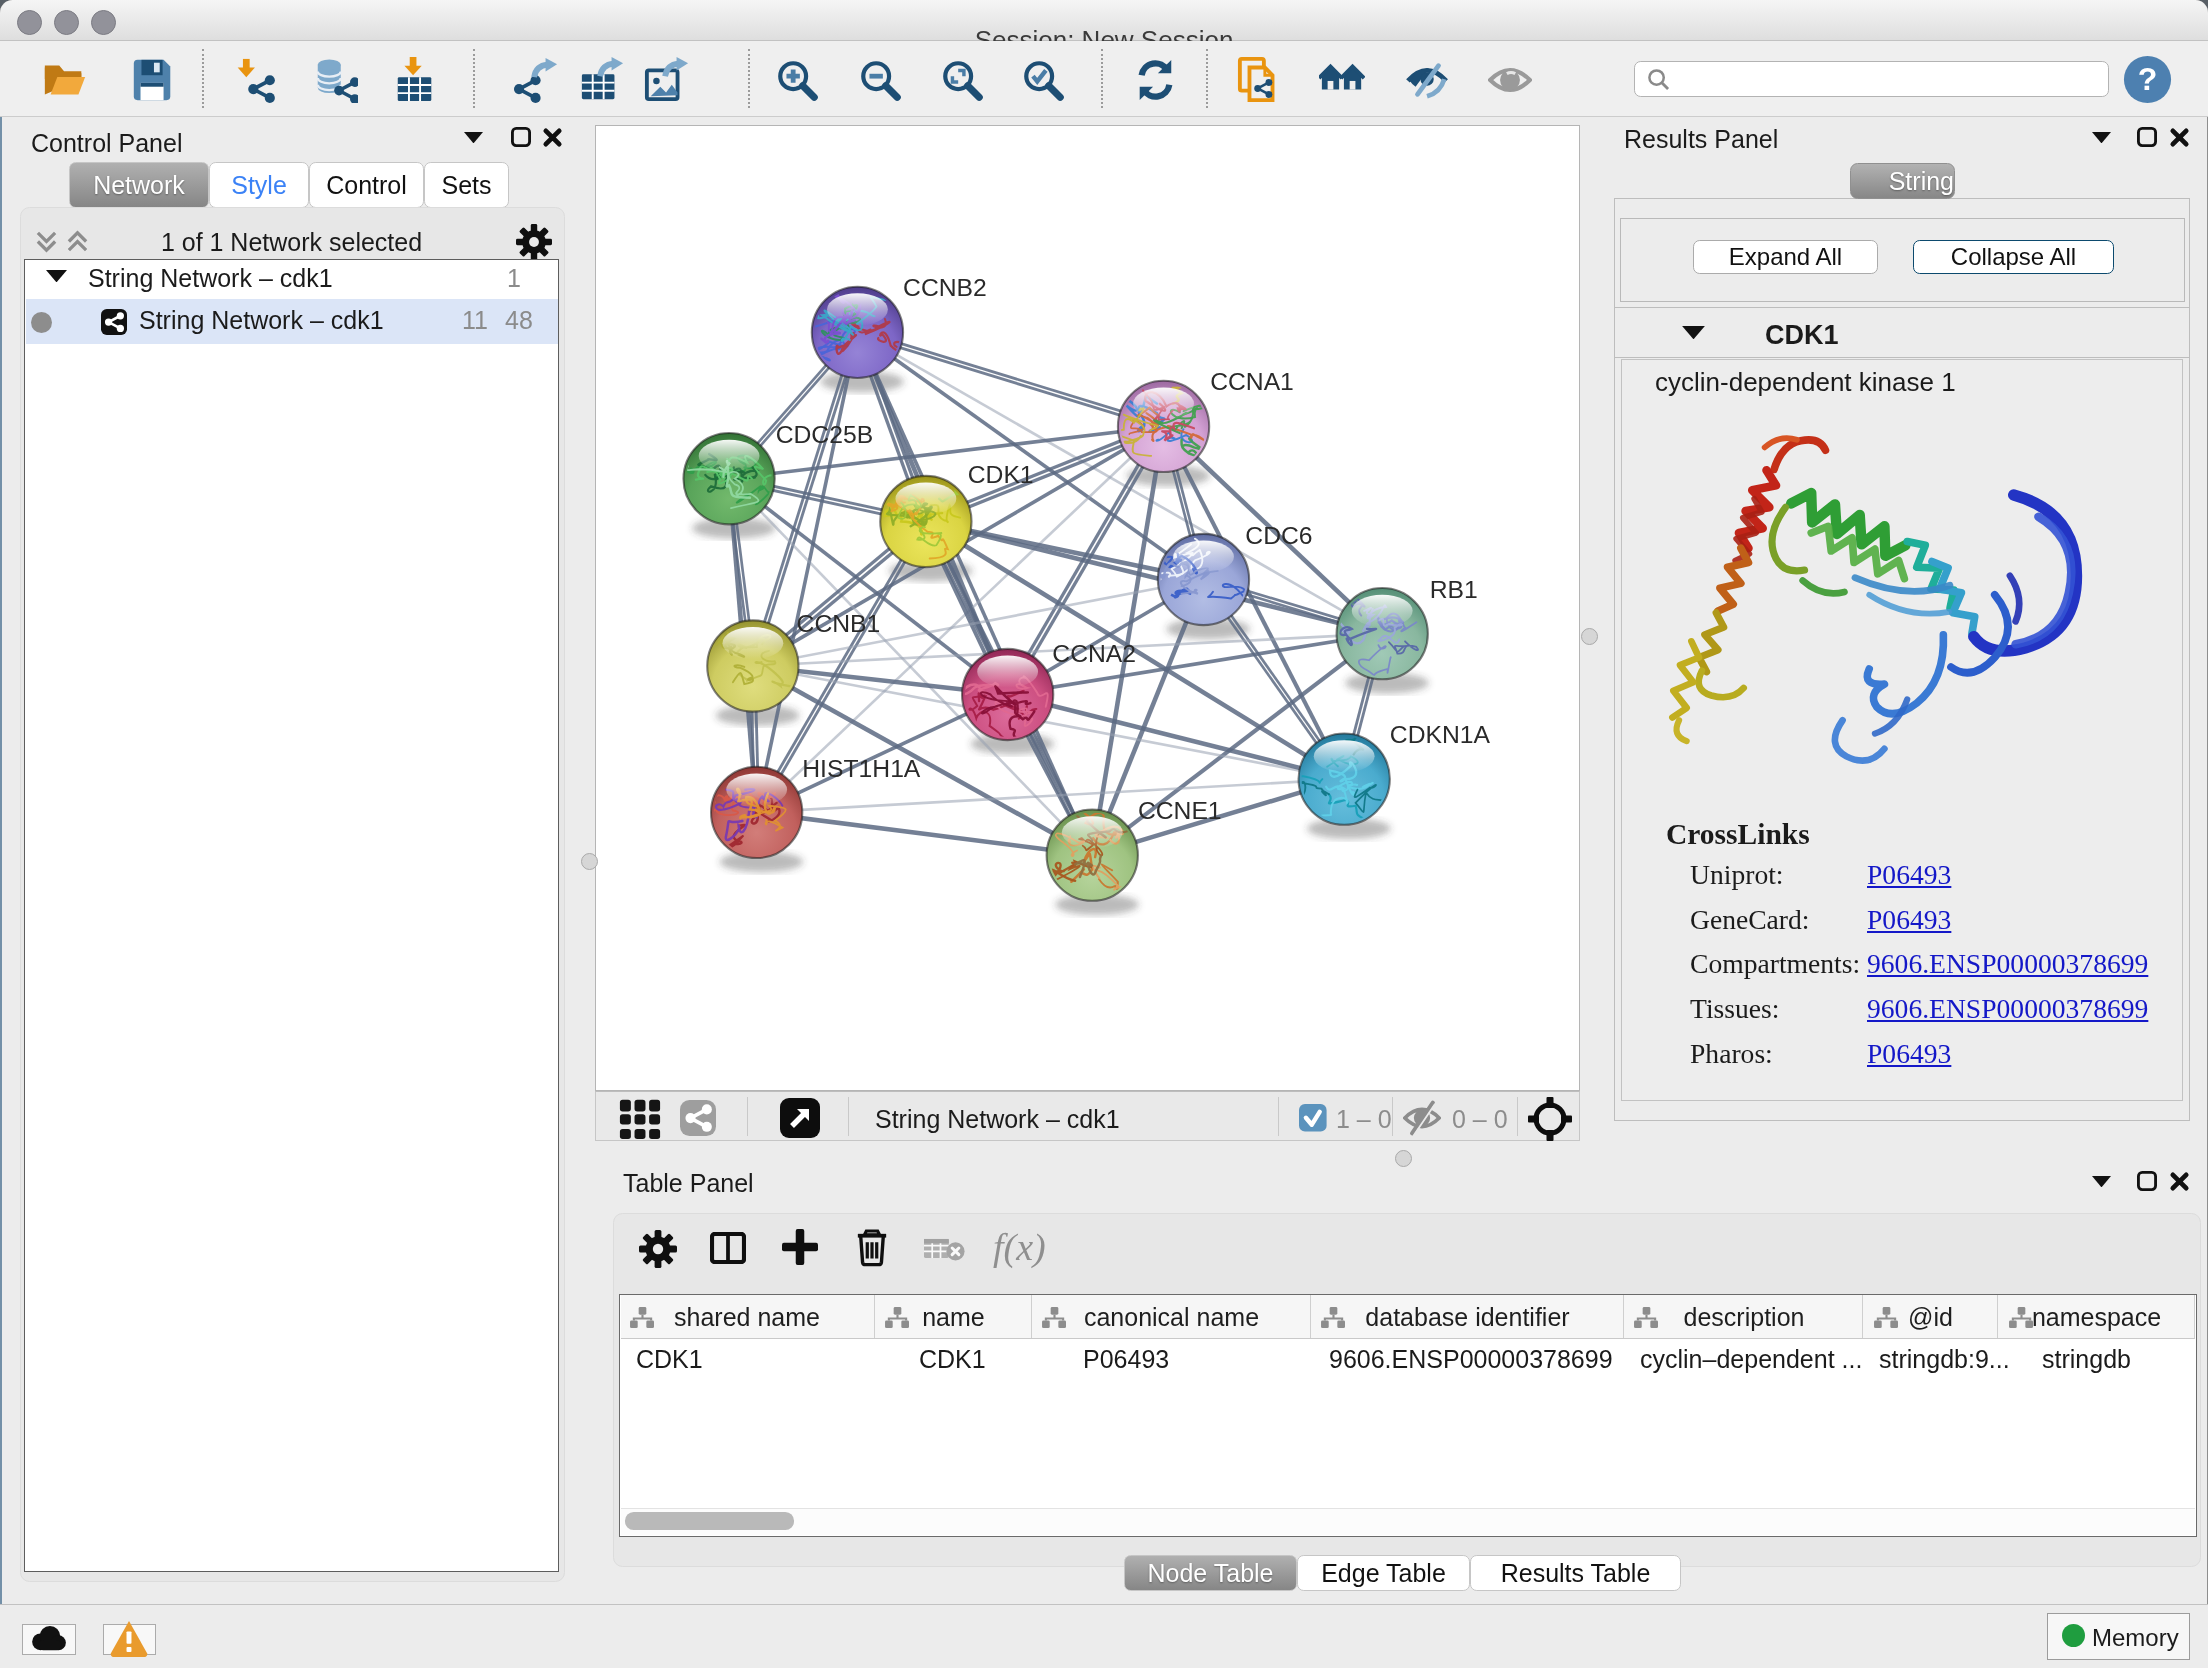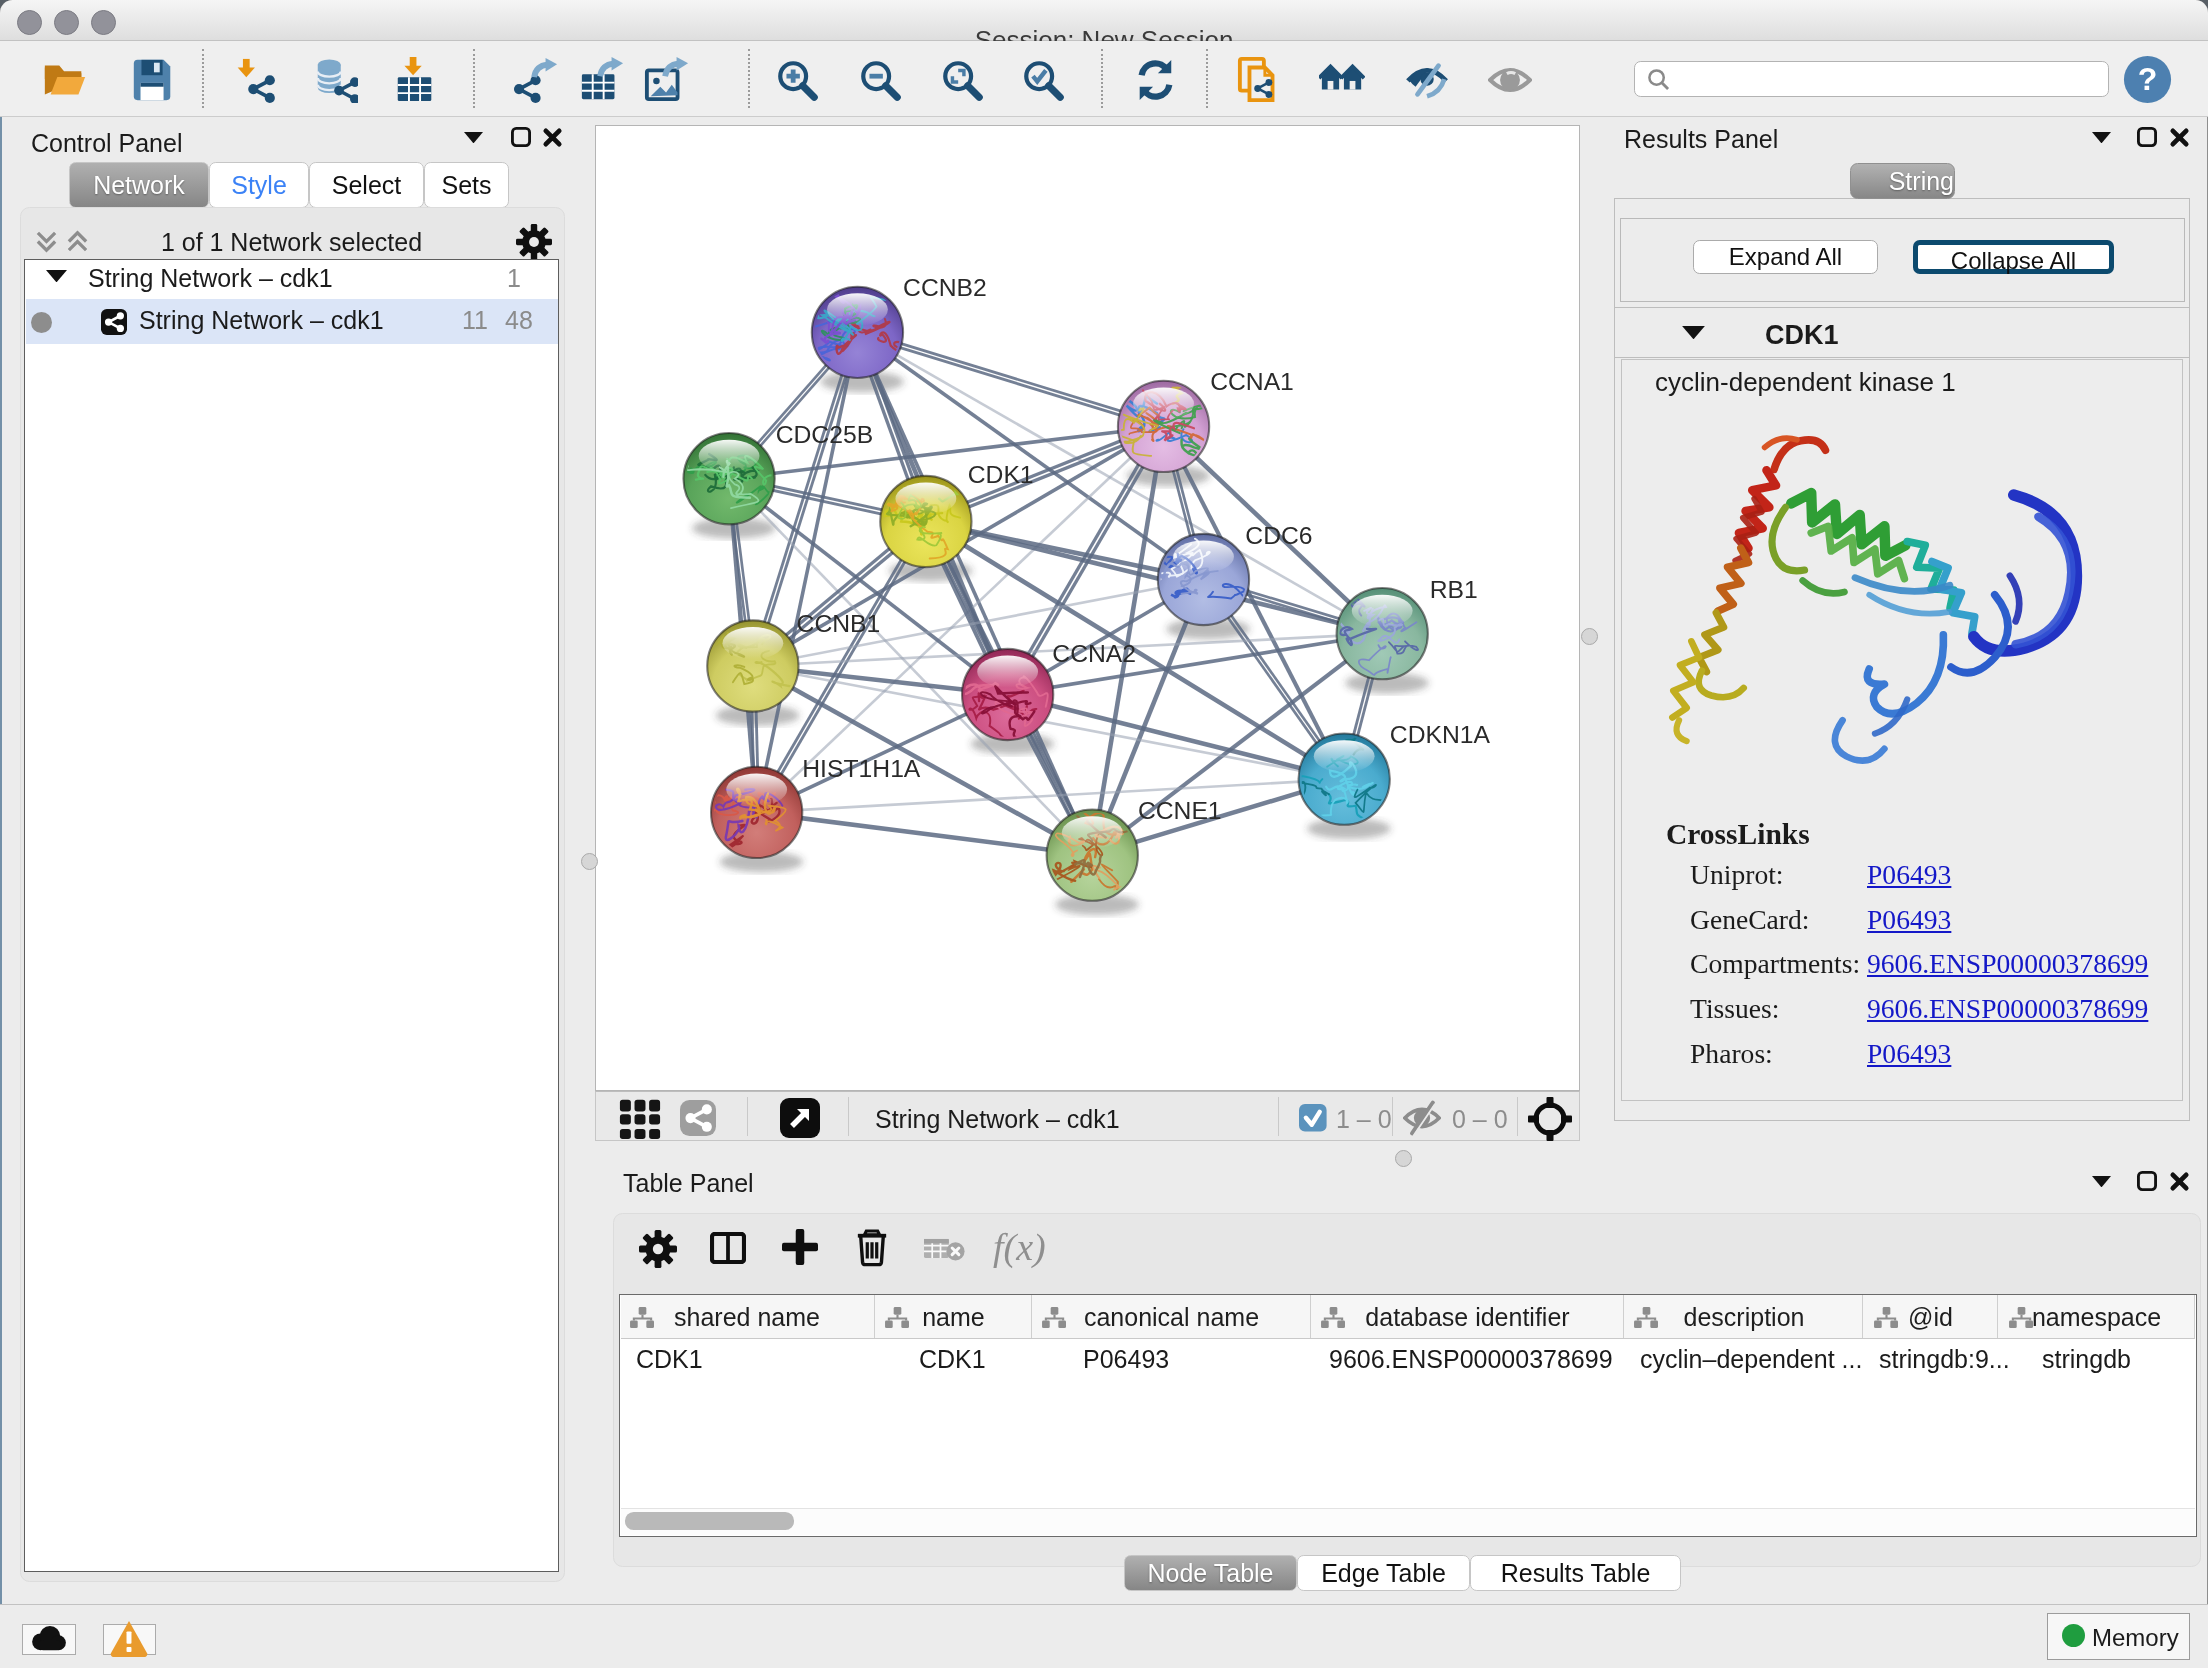--- a/index.html
+++ b/index.html
@@ -166,21 +166,21 @@
       <path d="M0 0 h20 L10.0 12 Z" fill="#111"></path>
     </svg>
     <svg style="position:absolute;left:511px;top:127px;" width="20" height="20" viewBox="0 0 21 21">
       <rect x="1.5" y="1.5" width="18" height="18" rx="4" fill="none" stroke="#111" stroke-width="3"></rect>
     </svg>
     <svg style="position:absolute;left:542px;top:127px;" width="21" height="21" viewBox="0 0 22 22">
       <path d="M4 4 L18 18 M18 4 L4 18" stroke="#111" stroke-width="5" stroke-linecap="round"></path>
     </svg>
     <div class="abs" style="left:69px;top:162px;width:140px;height:46px;background:linear-gradient(#b0b0b0,#868686);color:#fff;text-shadow:0 1px 1.9px rgba(0,0,0,.35);border:1px solid #c6c6c6;border-radius:6.7px;box-sizing:border-box;font-size:25px;text-align:center;line-height:44px;">Network</div>
     <div class="abs" style="left:209px;top:162px;width:100px;height:46px;background:#fff;color:#3b82f6;border:1px solid #c6c6c6;border-radius:6.7px;box-sizing:border-box;font-size:25px;text-align:center;line-height:44px;">Style</div>
-    <div class="abs" style="left:309px;top:162px;width:115px;height:46px;background:#fff;color:#111;border:1px solid #c6c6c6;border-radius:6.7px;box-sizing:border-box;font-size:25px;text-align:center;line-height:44px;">Select</div>
+    <div class="abs" style="left:309px;top:162px;width:115px;height:46px;background:#fff;color:#111;border:1px solid #c6c6c6;border-radius:6.7px;box-sizing:border-box;font-size:25px;text-align:center;line-height:44px;">Control</div>
     <div class="abs" style="left:424px;top:162px;width:85px;height:46px;background:#fff;color:#111;border:1px solid #c6c6c6;border-radius:6.7px;box-sizing:border-box;font-size:25px;text-align:center;line-height:44px;">Sets</div>
     <div class="abs" style="left:20px;top:207px;width:543px;height:1373px;background:#e7e7e7;border-radius:9.5px;border:1px solid #dcdcdc;"></div>
     <svg style="position:absolute;left:35px;top:230px;" width="23" height="23" viewBox="0 0 24 24">
       <path d="M3 3 L12 12 L21 3 M3 12 L12 21 L21 12" fill="none" stroke="#8d8d8d" stroke-width="3.4"></path>
     </svg>
     <svg style="position:absolute;left:66px;top:230px;" width="23" height="23" viewBox="0 0 24 24">
       <path d="M3 12 L12 3 L21 12 M3 21 L12 12 L21 21" fill="none" stroke="#8d8d8d" stroke-width="3.4"></path>
     </svg>
     <div class="txt" style="left:20px;top:228px;width:543px;text-align:center;font-size:25px;">1 of 1 Network selected</div>
     <svg style="position:absolute;left:516px;top:224px;" width="36" height="36" viewBox="0 0 38 38">
@@ -632,21 +632,21 @@
     <svg style="position:absolute;left:2137px;top:127px;" width="20" height="20" viewBox="0 0 21 21">
       <rect x="1.5" y="1.5" width="18" height="18" rx="4" fill="none" stroke="#111" stroke-width="3"></rect>
     </svg>
     <svg style="position:absolute;left:2169px;top:127px;" width="21" height="21" viewBox="0 0 22 22">
       <path d="M4 4 L18 18 M18 4 L4 18" stroke="#111" stroke-width="5" stroke-linecap="round"></path>
     </svg>
     <div class="abs" style="z-index:5;left:1850px;top:163px;width:105px;height:36px;background:linear-gradient(#b2b2b2,#878787);border:1px solid #909090;border-radius:7.6px;box-sizing:border-box;color:#fff;font-size:25px;text-align:right;line-height:34px;text-shadow:0 1px 1.9px rgba(0,0,0,.35);">String</div>
     <div class="abs" style="left:1614px;top:198px;width:576px;height:923px;background:#ececec;border:1px solid #bdbdbd;box-sizing:border-box;"></div>
     <div class="abs" style="left:1620px;top:218px;width:565px;height:84px;background:#ececec;border:1px solid #b9b9b9;box-sizing:border-box;"></div>
     <div class="abs" style="left:1693px;top:240px;width:185px;height:34px;background:#fff;border:1px solid #ababab;border-radius:6.7px;box-sizing:border-box;font-size:24px;text-align:center;line-height:32px;color:#111;">Expand All</div>
-    <div class="abs" style="left:1913px;top:240px;width:201px;height:34px;background:#fff;border:5px solid #0c4a6e;border-radius:6.7px;box-sizing:border-box;font-size:24px;text-align:center;line-height:32px;color:#111;">Collapse All</div>
+    <div class="abs" style="left:1913px;top:240px;width:201px;height:34px;background:#fff;border:1px solid #0c4a6e;border-radius:6.7px;box-sizing:border-box;font-size:24px;text-align:center;line-height:32px;color:#111;">Collapse All</div>
     <div class="abs" style="left:1614px;top:307px;width:576px;height:51px;background:#ececec;border:1px solid #bdbdbd;box-sizing:border-box;"></div>
     <svg style="position:absolute;left:1682px;top:326px;" width="23" height="13.3" viewBox="0 0 24 14">
       <path d="M0 0 h24 L12.0 14 Z" fill="#111"></path>
     </svg>
     <div class="txt" style="left:1765px;top:320px;font-size:27px;font-weight:bold;">CDK1</div>
     <div class="abs" style="left:1621px;top:359px;width:562px;height:742px;background:#ededed;border:1px solid #c2c2c2;box-sizing:border-box;"></div>
     <div class="txt" style="left:1655px;top:367px;font-size:26px;">cyclin-dependent kinase 1</div>
     <svg class="abs" style="left:1622px;top:357px;" width="560" height="447" viewBox="0 0 589 470">
       <path d="M160 118 q8 -26 28 -30 q20 -4 26 10" stroke="#c43018" stroke-width="8" fill="none" stroke-linecap="round" stroke-linejoin="round" opacity="1.0"></path>
       <path d="M150 95 q16 -14 34 -8" stroke="#d85524" stroke-width="6" fill="none" stroke-linecap="round" stroke-linejoin="round" opacity="1.0"></path>

